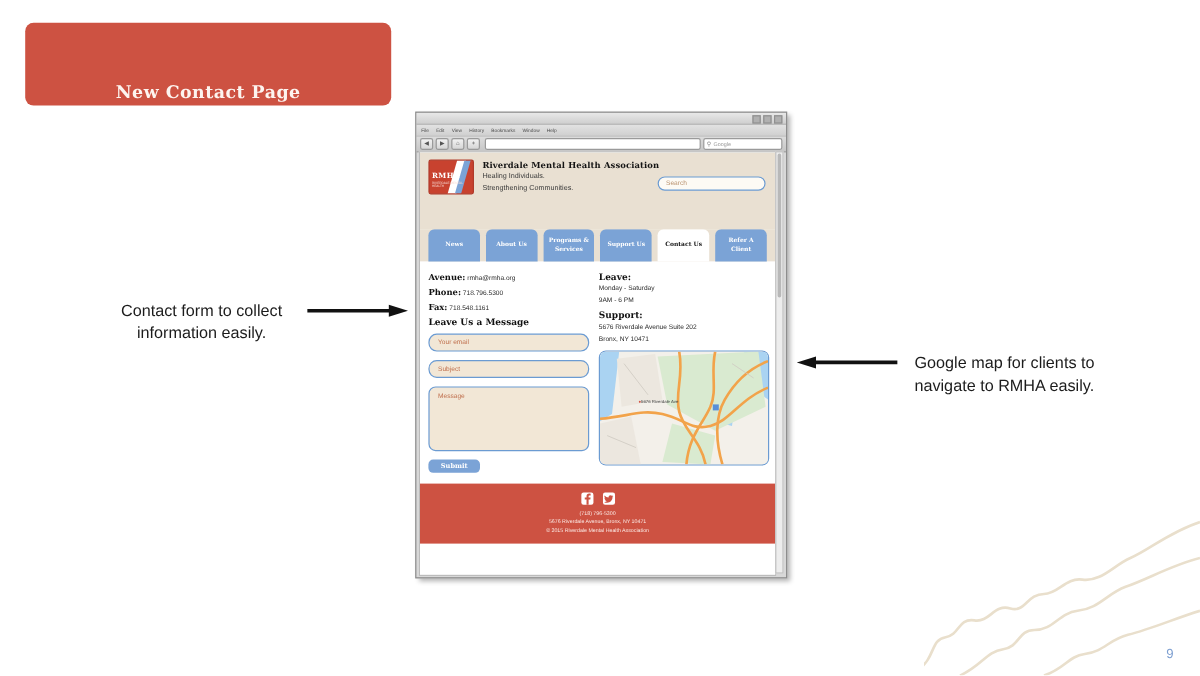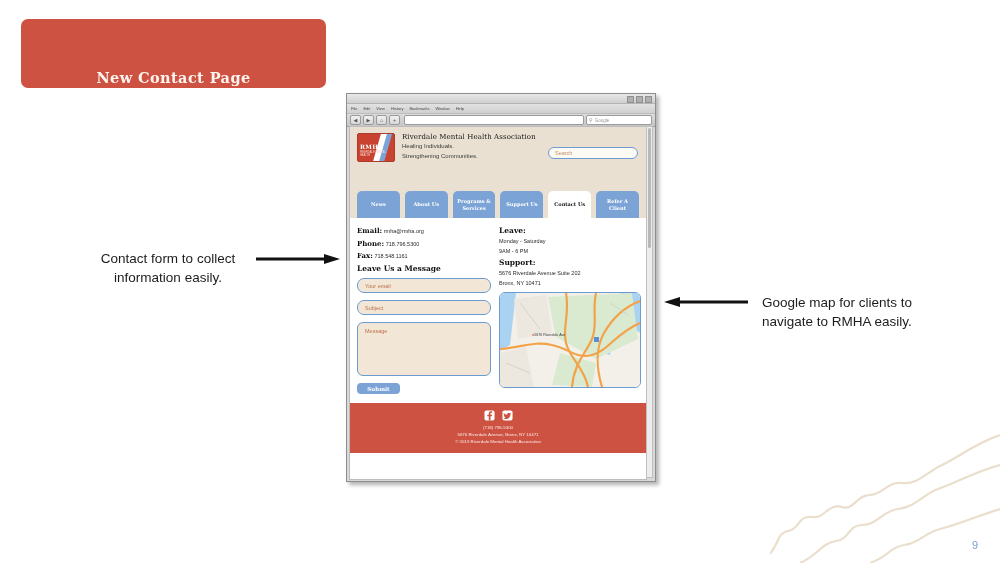--- a/index.html
+++ b/index.html
@@ -75,21 +75,21 @@
   .hdr-row{display:flex;align-items:flex-start;}
   .logo{
     width:36px;height:27px;background:#c8422f;border:1px solid #b03a2a;border-radius:2px;
     position:relative;overflow:hidden;flex:none;
   }
   .logo .sw1{position:absolute;left:19px;top:-3px;width:7px;height:34px;background:#fff;transform:rotate(16deg);}
   .logo .sw2{position:absolute;left:25px;top:-3px;width:5px;height:34px;background:#7ba3d6;transform:rotate(16deg);}
   .logo .lt{position:absolute;left:2px;top:9px;font-size:6px;font-weight:bold;color:#fff;font-family:"DejaVu Serif",serif;letter-spacing:.3px;}
   .logo .ls{position:absolute;left:2px;top:17px;font-size:2.6px;color:#f6d9d2;}
   .hdr-text{margin-left:7px;}
-  .org-name{font-family:"DejaVu Serif",serif;font-weight:normal;font-size:7px;color:#141414;letter-spacing:.1px;}
+  .org-name{font-family:"DejaVu Serif",serif;font-weight:bold;font-size:7px;color:#141414;letter-spacing:.1px;}
   .tagline{font-size:6px;color:#3a3a3a;line-height:1.45;margin-top:1px;}
   .search-box{
     position:absolute;right:8px;top:20px;width:90px;height:12px;
     background:#fdfaf4;border:1.2px solid #6b9bd2;border-radius:7px;
     display:flex;align-items:center;padding:0 6px;box-sizing:border-box;
   }
   .search-box span{font-size:5.5px;color:#b9926f;}
   
   .navtabs{display:flex;gap:5px;padding:0 7px;background:#e9e0d2;}
   .tab{
@@ -224,21 +224,21 @@
       <div class="tab">Programs &amp; Services</div>
       <div class="tab">Support Us</div>
       <div class="tab active">Contact Us</div>
       <div class="tab">Refer A Client</div>
     </div>
 
     <div class="content">
 
       <div class="col-l">
         <div class="ci-line">
-          <b>Email:</b>
+          <b>Avenue:</b>
           <span>rmha@rmha.org</span>
         </div>
         <div class="ci-line">
           <b>Phone:</b>
           <span>718.796.5300</span>
         </div>
         <div class="ci-line">
           <b>Fax:</b>
           <span>718.548.1161</span>
         </div>

